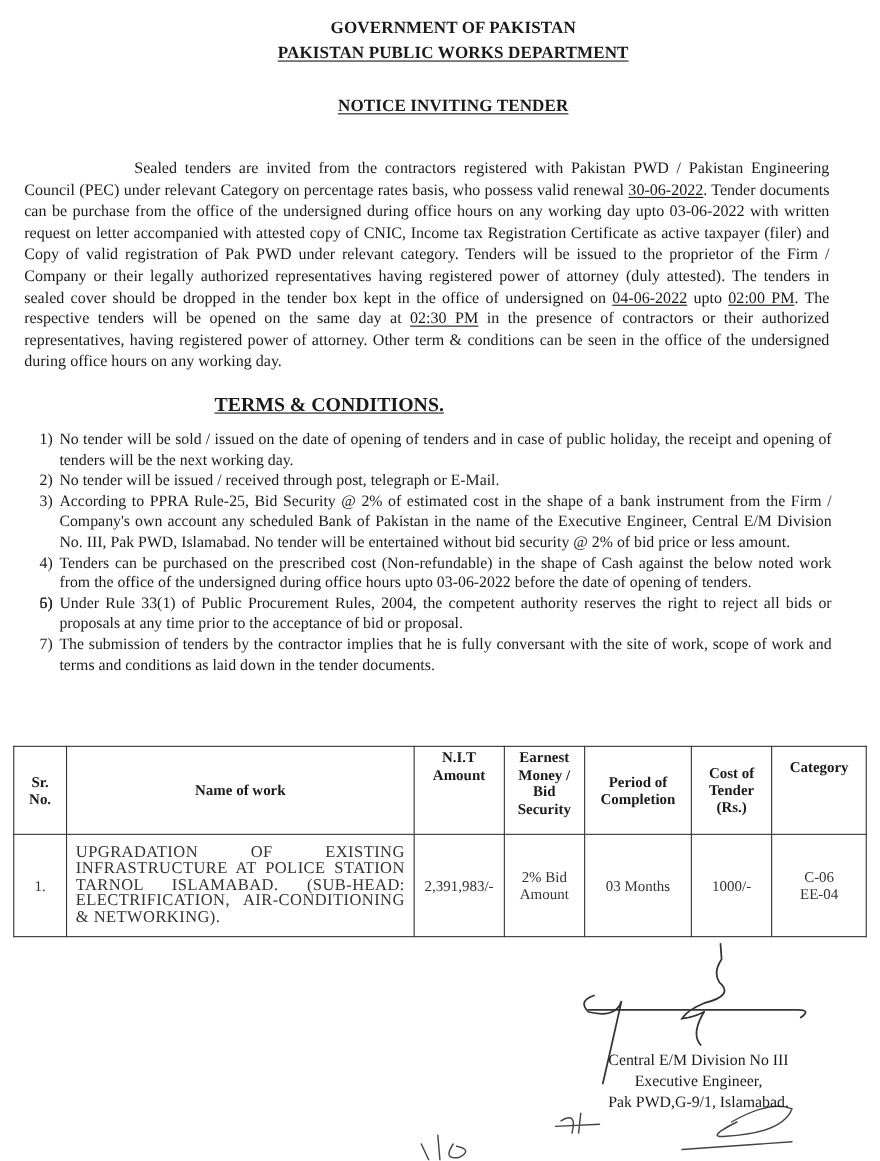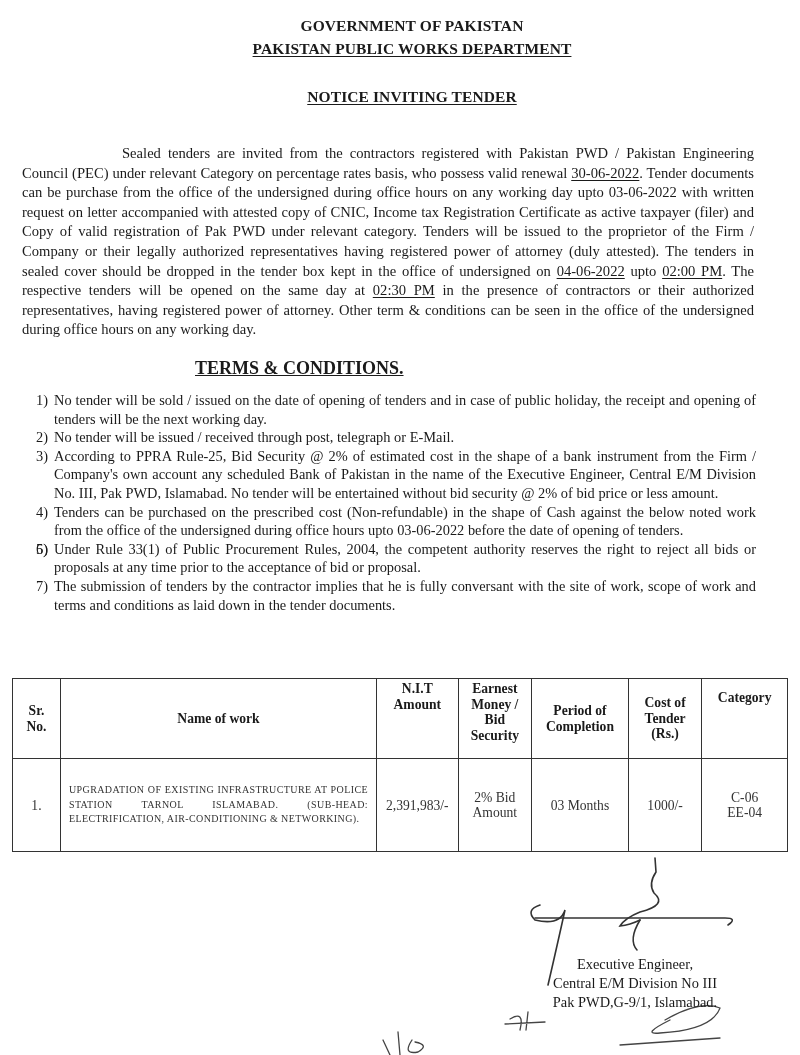--- a/index.html
+++ b/index.html
@@ -11,21 +11,21 @@
   .para .indent { display: inline-block; width: 100px; }
   .terms-title { position: absolute; left: 195px; top: 358px; font-weight: bold; font-size: 18px; text-decoration: underline; }
   .terms { position: absolute; left: 37px; top: 391px; width: 719px; font-size: 14.4px; line-height: 18.6px; margin: 0; padding: 0; list-style: none; }
   .terms li { position: relative; padding-left: 17px; text-align: justify; }
   .terms li .num { position: absolute; left: -1px; top: 0; }
   table.tender { position: absolute; left: 12px; top: 678px; width: 776px; border-collapse: collapse; font-size: 13.6px; }
   table.tender th, table.tender td { border: 1.3px solid #333; text-align: center; vertical-align: middle; padding: 2px 4px; }
   table.tender th { font-weight: bold; line-height: 15.5px; height: 66px; vertical-align: top; }
   table.tender th.mid { vertical-align: middle; }
   table.tender td { height: 88px; color: #333; line-height: 15px; }
-  table.tender td.work { text-align: justify; text-align-last: left; font-size: 10px; letter-spacing: 0.4px; padding: 2px 8px; line-height: 14.8px; margin-left: 36px; }
+  table.tender td.work { text-align: justify; text-align-last: left; font-size: 15px; letter-spacing: 0.4px; padding: 2px 8px; line-height: 14.8px; margin-left: 36px; }
   .sig { position: absolute; left: 520px; top: 955px; width: 230px; text-align: center; font-size: 14.4px; line-height: 19px; }
   .svgsig { position: absolute; left: 0; top: 0; pointer-events: none; }
 </style>
 </head>
 <body>
 
 <div class="hdr" style="top:17px;">GOVERNMENT OF PAKISTAN</div>
 <div class="hdr u" style="top:40px;">PAKISTAN PUBLIC WORKS DEPARTMENT</div>
 <div class="hdr u" style="top:88px;">NOTICE INVITING TENDER</div>
 
@@ -91,16 +91,16 @@
   </g>
   <g fill="none" stroke="#444" stroke-width="1.3" stroke-linecap="round">
     <path d="M510 1019 Q525 1010 520 1030 M528 1012 L526 1030 M505 1024 L545 1022"></path>
     <path d="M665 1020 Q700 1000 720 1008 Q712 1030 660 1033 Q640 1035 670 1020"></path>
     <path d="M620 1045 L720 1038"></path>
     <path d="M383 1040 L390 1055 M398 1032 L400 1055 M412 1040 Q402 1055 418 1052 Q430 1045 415 1042"></path>
   </g>
 </svg>
 
 <div class="sig">
+  <div>Central E/M Division No III</div>
   <div>Executive Engineer,</div>
-  <div>Central E/M Division No III</div>
   <div>Pak PWD,G-9/1, Islamabad.</div>
 </div>
 
 </body></html>

